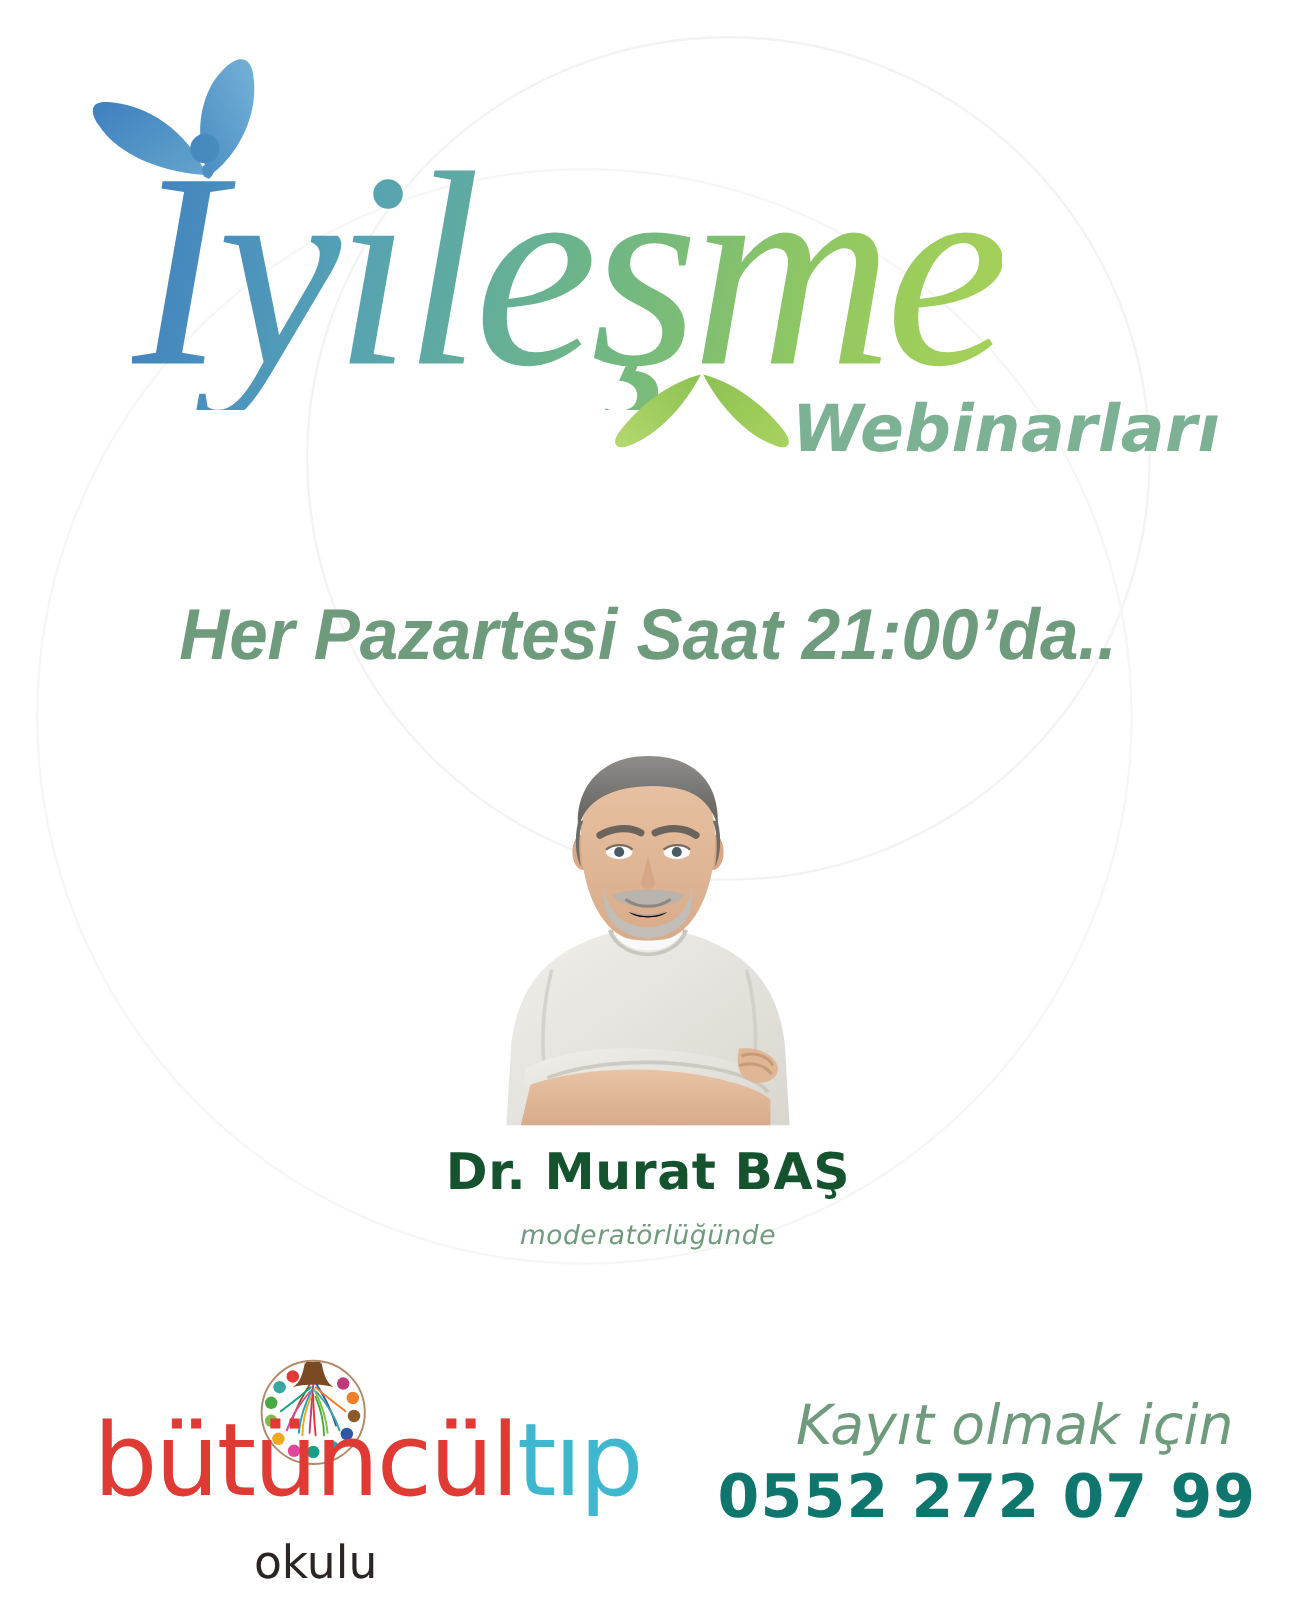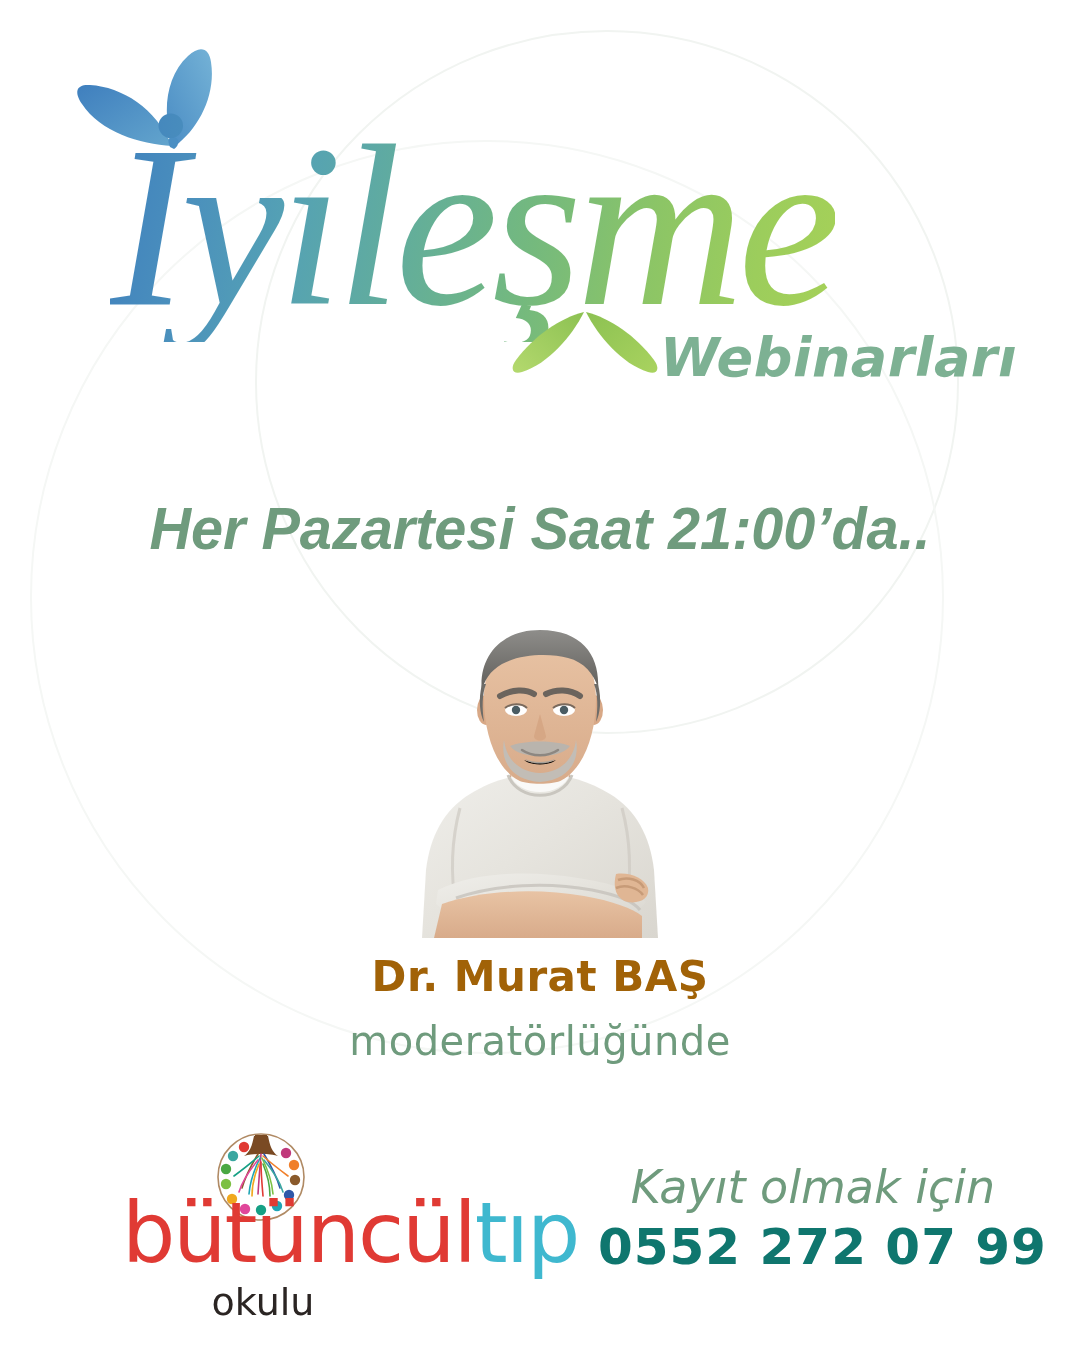--- a/index.html
+++ b/index.html
@@ -122,31 +122,32 @@
   .speaker-name {
     position: absolute;
     left: 0;
     top: 952px;
     width: 1080px;
     text-align: center;
     font-family: "DejaVu Sans", "Liberation Sans", sans-serif;
     font-weight: 700;
     font-size: 42px;
     letter-spacing: 0.5px;
-    color: #a16207;
+    color: #14532d;
   }
   .speaker-role {
     position: absolute;
     left: 0;
     top: 1018px;
     width: 1080px;
     text-align: center;
     font-family: "DejaVu Sans", "Liberation Sans", sans-serif;
+    font-style: italic;
     font-weight: 400;
-    font-size: 40px;
+    font-size: 22px;
     letter-spacing: 0.5px;
     color: #6f9b7d;
   }
 
   
   .school-logo {
     position: absolute;
     left: 78px;
     top: 1132px;
     width: 370px;
@@ -155,30 +156,29 @@
   .school-emblem {
     position: absolute;
     left: 138px;
     top: 0px;
     width: 90px;
     height: 90px;
   }
   .school-wordmark {
     position: absolute;
     left: 0px;
-    top: 58px;
+    top: 42px;
     width: 370px;
     height: 86px;
     font-family: "DejaVu Sans", "Liberation Sans", sans-serif;
     font-weight: 400;
     font-size: 84px;
     line-height: 86px;
     letter-spacing: -2px;
     white-space: nowrap;
-    margin-left: 44px;
   }
   .school-wordmark .part-a { color: #e03a34; }
   .school-wordmark .part-b { color: #3fb8cf; }
   .school-sub {
     position: absolute;
     left: 0px;
     top: 148px;
     width: 370px;
     text-align: center;
     font-family: "DejaVu Sans", "Liberation Sans", sans-serif;
@@ -197,20 +197,21 @@
     text-align: center;
   }
   .contact-lead {
     font-family: "DejaVu Sans", "Liberation Sans", sans-serif;
     font-style: italic;
     font-weight: 400;
     font-size: 46px;
     line-height: 58px;
     color: #6f9b7d;
     white-space: nowrap;
+    text-align: right;
   }
   .contact-phone {
     font-family: "DejaVu Sans", "Liberation Sans", sans-serif;
     font-weight: 700;
     font-size: 50px;
     line-height: 62px;
     letter-spacing: 1px;
     color: #0f766e;
     white-space: nowrap;
   }

